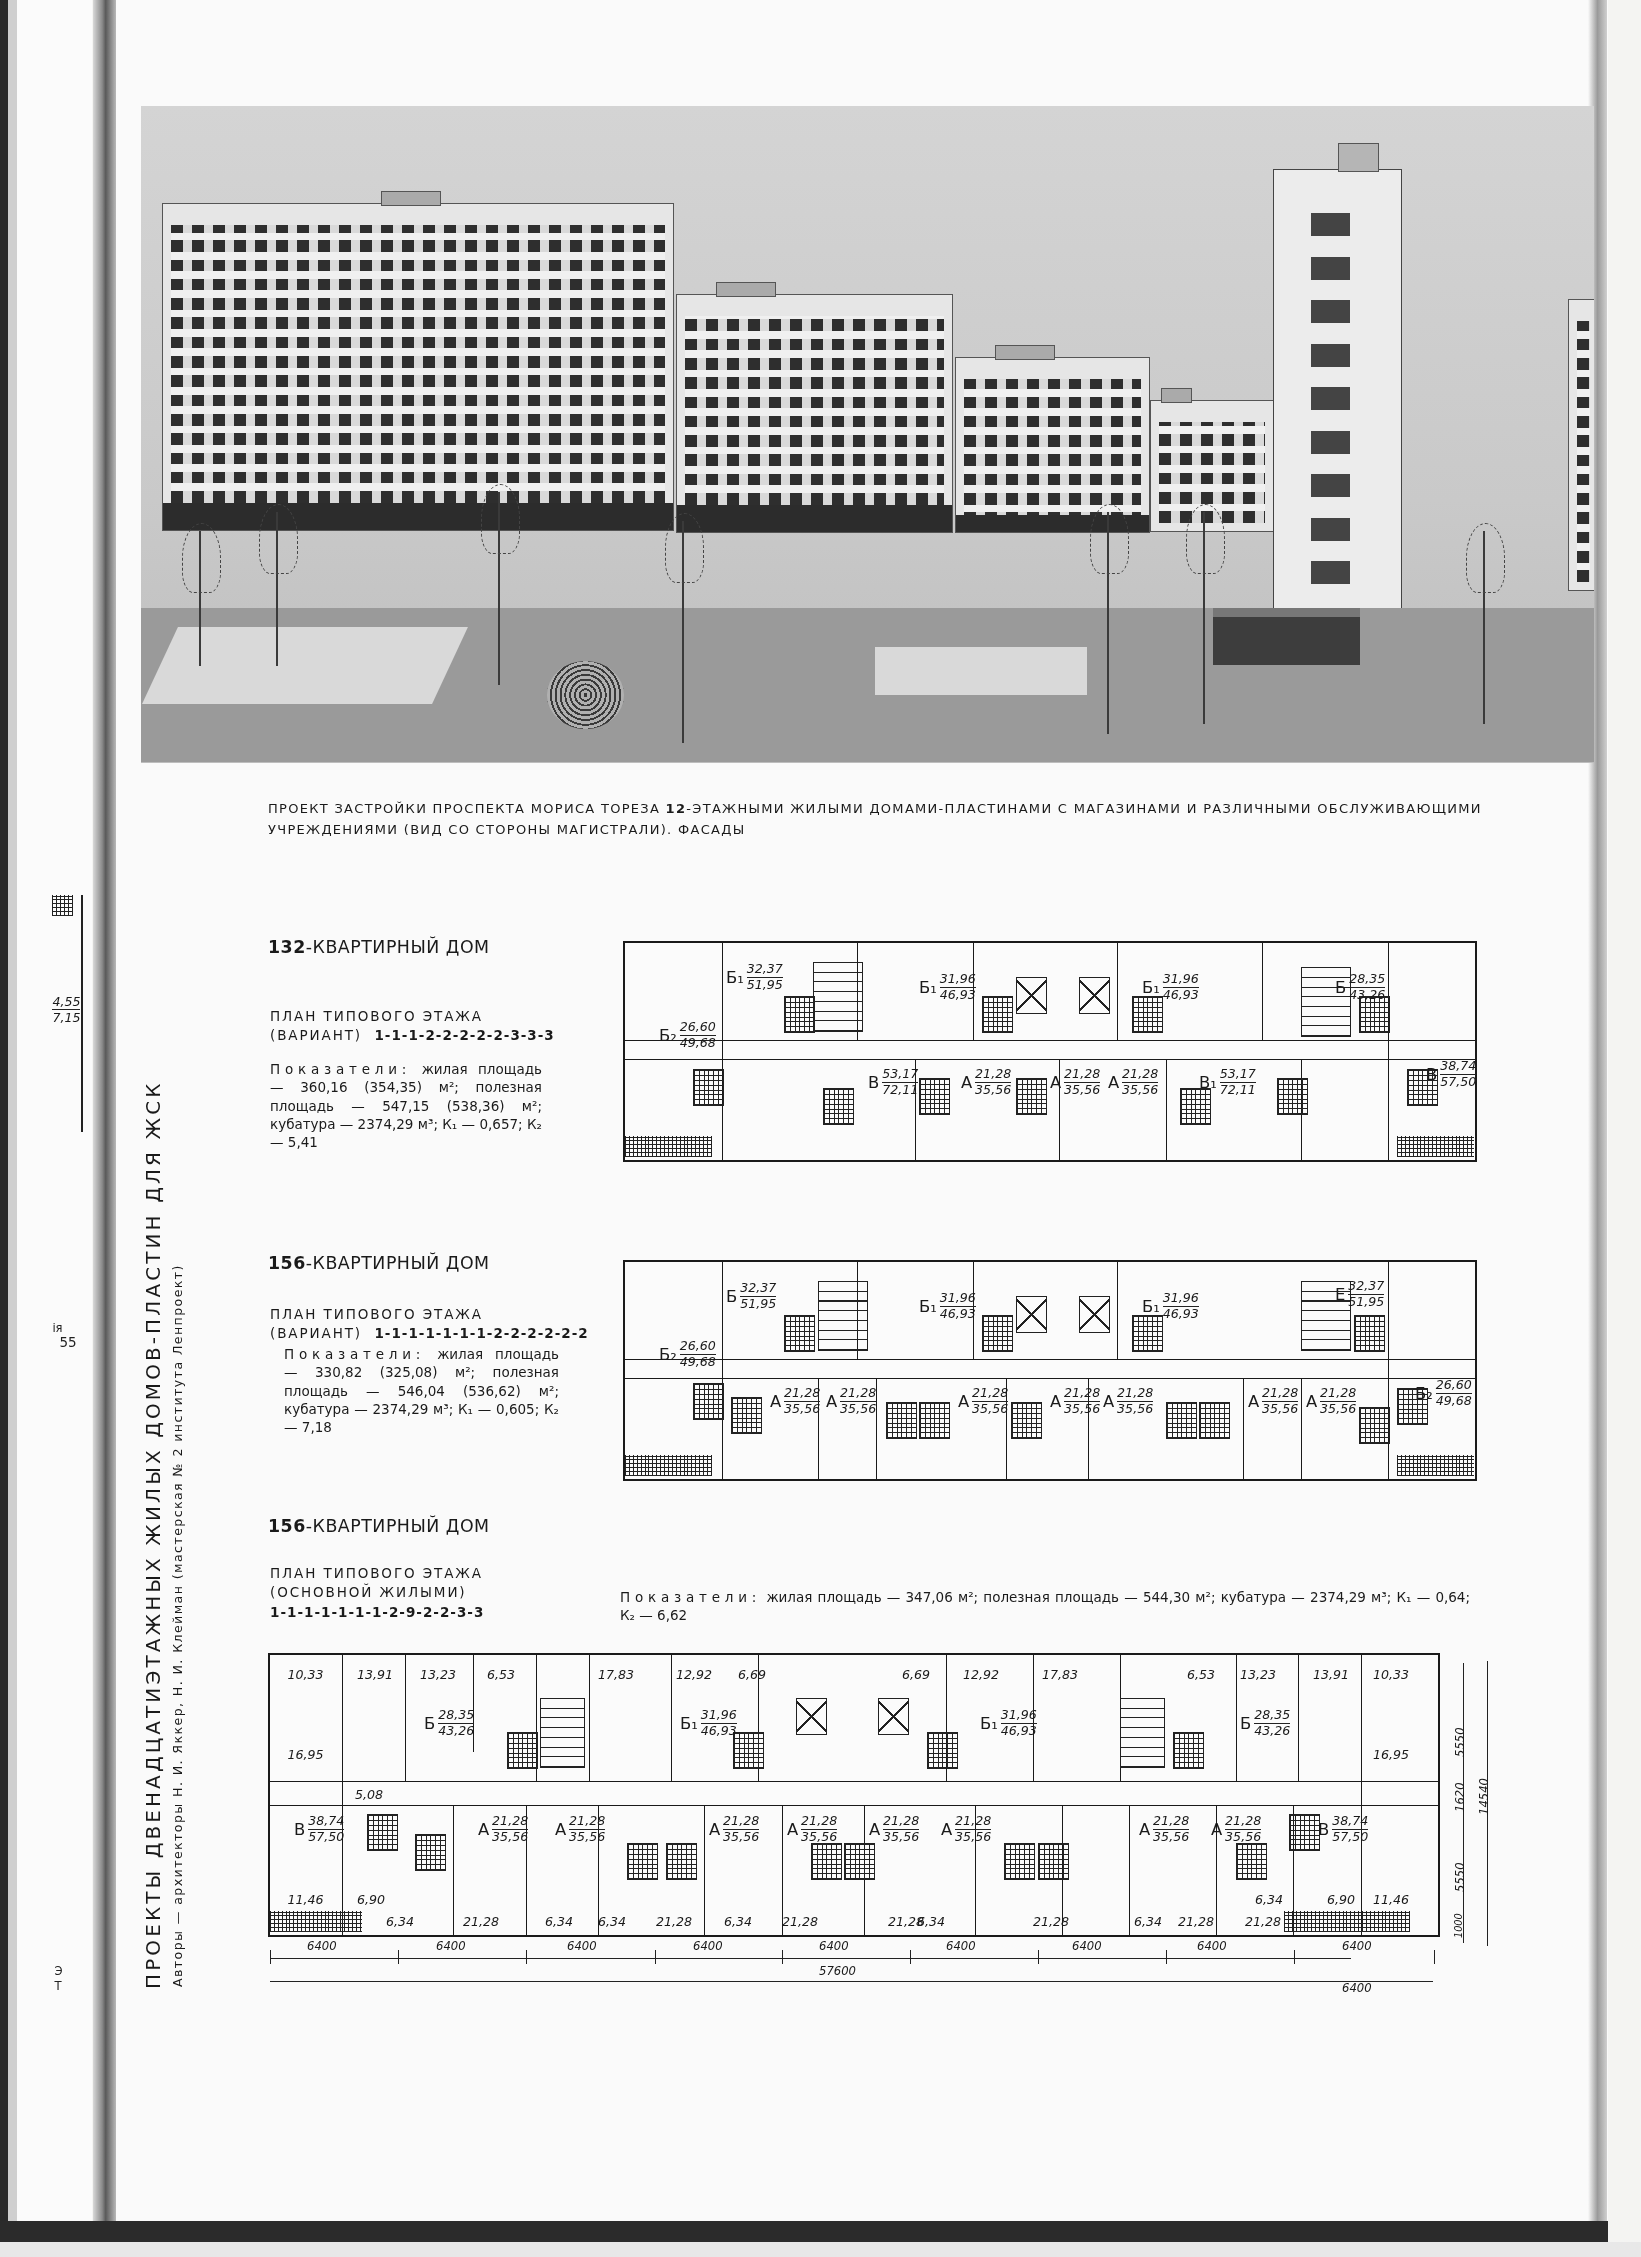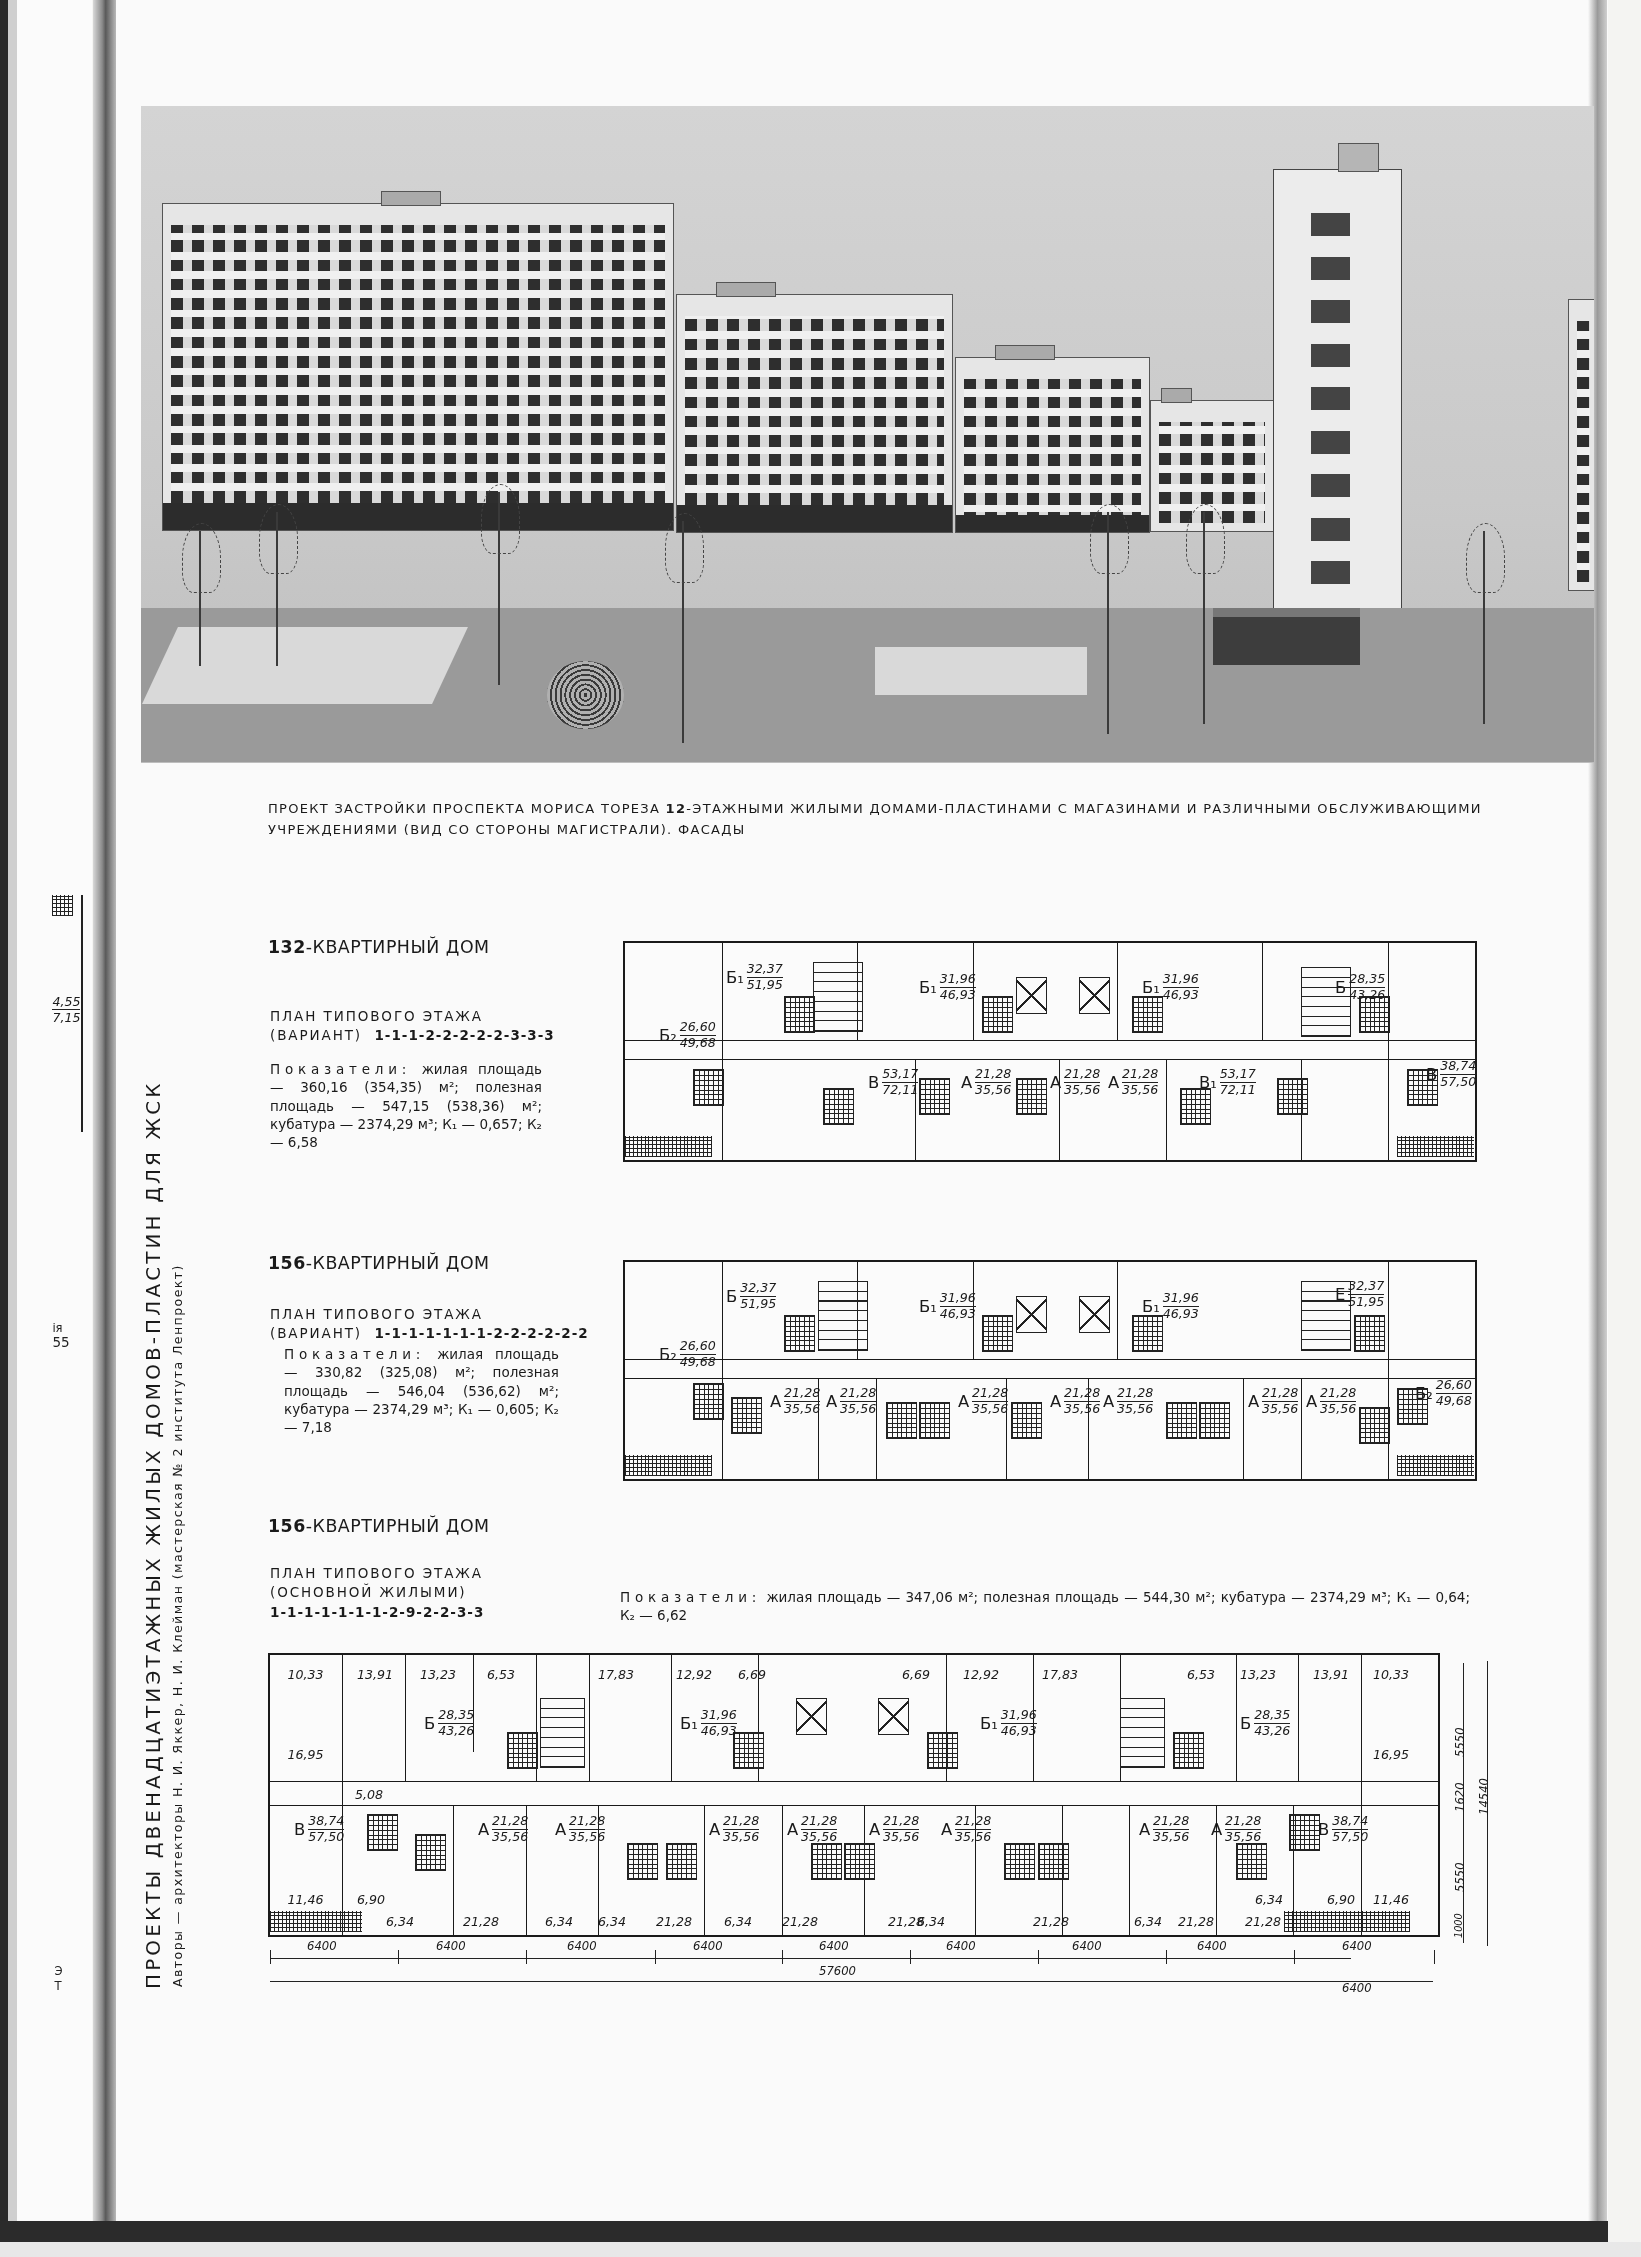--- a/index.html
+++ b/index.html
@@ -96,21 +96,21 @@
 <div class="scan-left-strip"></div>
 <div class="prev-page">
   <div class="prev-fragment">
       <div class="hatch"></div>
     </div>
   <div class="prev-area">
     <span class="num">4,55</span>
     <span>7,15</span>
   </div>
   <span class="prev-margin" style="left:35px;top:1321px;">ія</span>
-  <span class="prev-margin" style="left:35px;top:1334px;font-size:13.5px;">55</span>
+  <span class="prev-margin" style="left:42px;top:1334px;font-size:13.5px;">55</span>
   <span class="prev-margin" style="left:37px;top:1964px;">Э</span>
   <span class="prev-margin" style="left:37px;top:1979px;">Т</span>
 </div>
 <div class="spine"></div>
 <div class="page"></div>
 <div class="scan-right-edge"></div>
 <div class="scan-bottom-bar"></div>
 <div class="scan-bottom-edge"></div>
 
 <div class="illustration">
@@ -172,21 +172,21 @@
 
 <div class="block-title" style="left:268px;top:937px;">
   <span class="num">132</span><span>-КВАРТИРНЫЙ ДОМ</span>
 </div>
 <div class="plan-label" style="left:270px;top:1007px;">
   <div>ПЛАН ТИПОВОГО ЭТАЖА</div>
   <div><span>(ВАРИАНТ)</span>&nbsp;&nbsp;<span class="code">1-1-1-2-2-2-2-2-3-3-3</span></div>
 </div>
 <div class="metrics" style="left:270px;top:1060px;width:272px;">
   <span class="lead">Показатели:</span>
-  <span>жилая площадь— 360,16 (354,35) м²; полезная площадь — 547,15 (538,36) м²; кубатура — 2374,29 м³; К₁ — 0,657; К₂— 6,58</span>
+  <span>жилая площадь— 360,16 (354,35) м²; полезная площадь — 547,15 (538,36) м²; кубатура — 2374,29 м³; К₁ — 0,657; К₂— 5,41</span>
 </div>
 
 <div class="plan" style="left:623px;top:941px;width:850px;height:217px;">
   <div class="corridor" style="top:97px;"></div>
     <div class="corridor" style="top:116px;"></div>
   <div class="wall" style="left:97px;top:0;height:217px;"></div>
   <div class="wall" style="left:232px;top:0;height:97px;"></div>
   <div class="wall" style="left:290px;top:116px;height:101px;"></div>
   <div class="wall" style="left:348px;top:0;height:97px;"></div>
   <div class="wall" style="left:434px;top:116px;height:101px;"></div>

